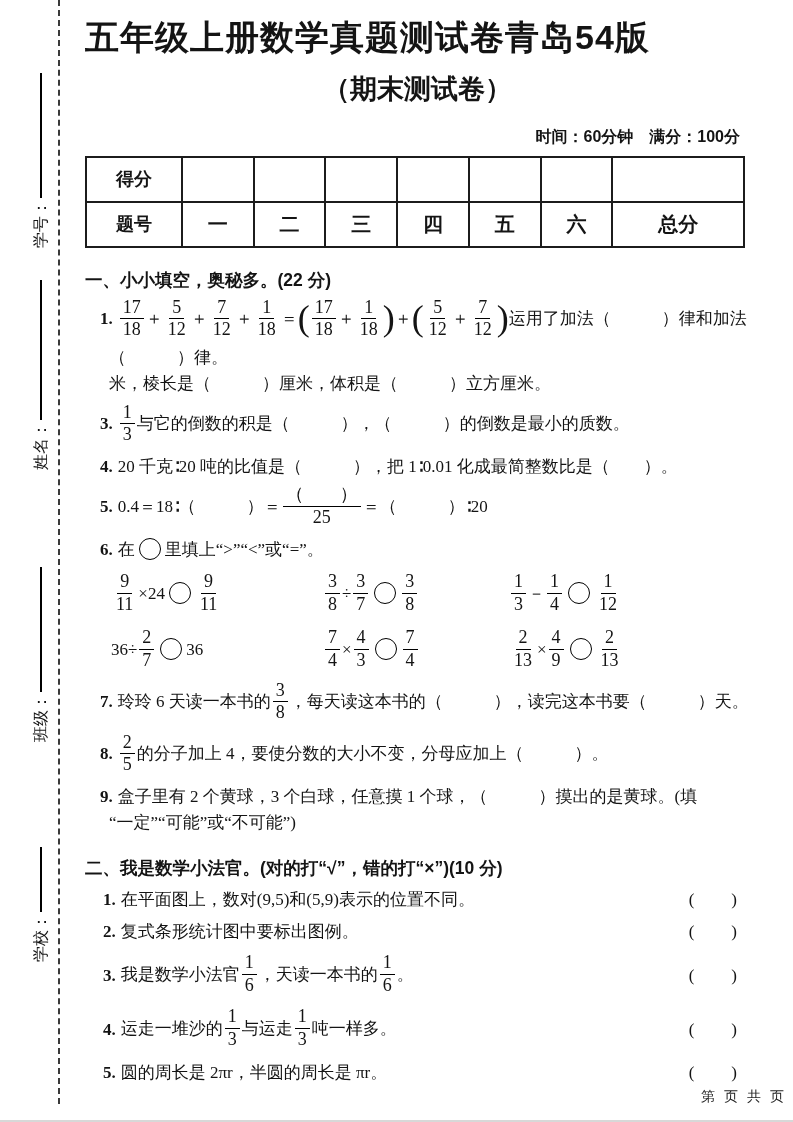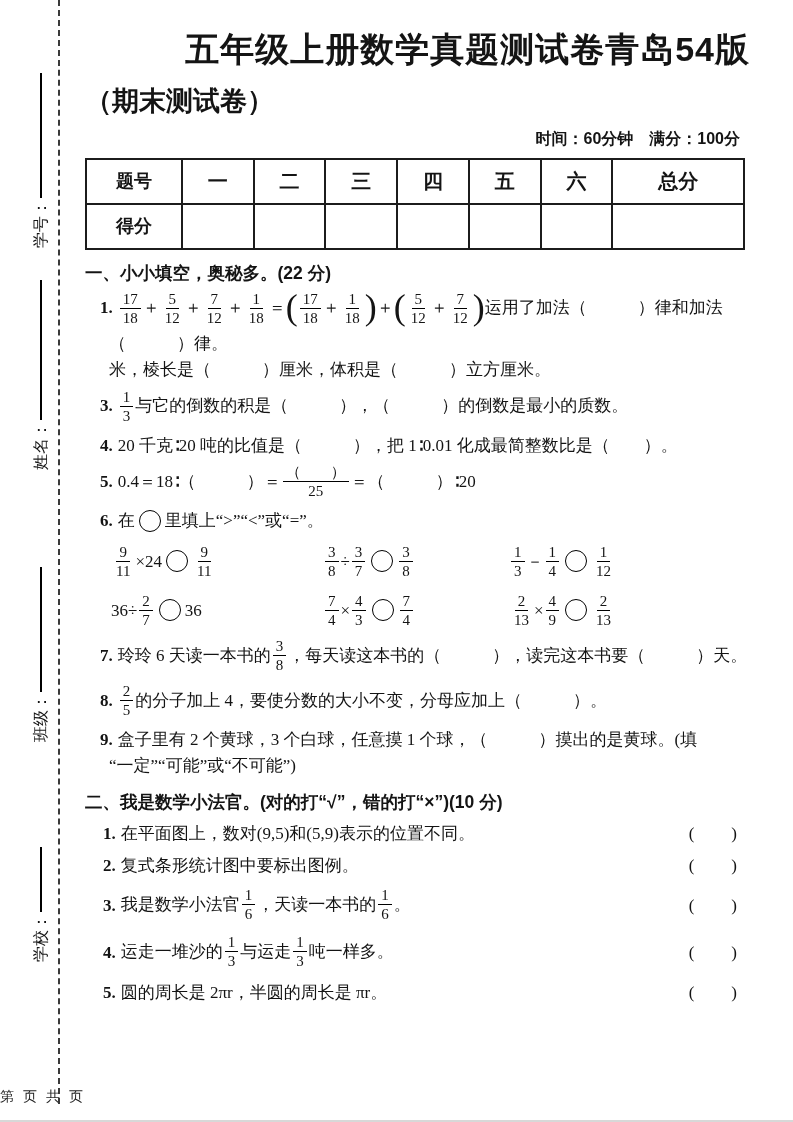--- a/index.html
+++ b/index.html
@@ -12,49 +12,49 @@
   .cutline{position:absolute;left:58px;top:0;height:1104px;width:0;border-left:2px dashed #3a3a3a;}
   .rail-item{
     position:absolute;left:30px;display:flex;align-items:center;height:22px;
     transform:rotate(-90deg);transform-origin:0 0;font-size:16px;white-space:nowrap;
   }
   .rail-label{flex:0 0 auto;}
   .rail-blank{flex:1 1 auto;height:2px;background:#000;margin-left:2px;}
   
   .content{position:absolute;left:85px;top:0;width:665px;}
   .title{font-family:"Liberation Sans","DejaVu Sans",sans-serif;font-weight:bold;font-size:34px;
-    text-align:right;margin-top:28px;letter-spacing:1px;line-height:1.25;}
+    text-align:left;margin-top:16px;letter-spacing:1px;line-height:1.25;}
   .subtitle{font-family:"Liberation Sans","DejaVu Sans",sans-serif;font-weight:bold;font-size:27px;
-    margin-top:12px;}
+    text-align:center;margin-top:12px;}
   .meta{font-family:"Liberation Sans","DejaVu Sans",sans-serif;font-weight:600;font-size:16px;
-    text-align:right;margin:10px 10px 8px 0;}
+    text-align:right;margin:20px 10px 8px 0;}
   table.score{border-collapse:collapse;width:660px;margin-top:2px;}
   table.score td{
     border:2px solid #1c1c1c;height:41px;text-align:center;
     font-family:"Liberation Sans","DejaVu Sans",sans-serif;font-weight:bold;font-size:20px;
   }
   table.score td.lab{font-size:18px;width:92px;}
   
   .sec-heading{font-family:"Liberation Sans","DejaVu Sans",sans-serif;font-weight:bold;
-    font-size:17.5px;margin-top:11px;}
+    font-size:17.5px;margin-top:20px;}
   .q{padding-left:15px;margin-top:5px;line-height:1.5;}
   .q-cont{padding-left:24px;margin-top:1px;line-height:1.5;}
   .qno{font-weight:bold;margin-right:5px;}
   .frac{display:inline-flex;flex-direction:column;align-items:center;vertical-align:middle;
-    margin:0 2px 3px;font-size:15px;line-height:1.2;}
+    margin:0 2px 3px;font-size:18px;line-height:1.2;}
   .fnum{border-bottom:1.4px solid #000;padding:0 3px;}
   .fden{padding:0 3px;}
   .circ{display:inline-block;width:20px;height:20px;border:1.7px solid #000;border-radius:50%;
     vertical-align:middle;margin:0 4px 3px;}
   .bigp{font-size:36px;font-weight:400;vertical-align:middle;line-height:.85;position:relative;top:-2px;}
   .cmp-grid{display:grid;grid-template-columns:212px 186px 1fr;padding-left:26px;row-gap:9px;margin-top:8px;}
   .tf{display:flex;align-items:center;padding-left:18px;margin-top:7px;line-height:1.5;}
   .tf-body{flex:1 1 auto;}
   .tf-bracket{flex:0 0 auto;margin-right:12px;letter-spacing:1px;}
-  .footer{position:absolute;left:0;bottom:14px;width:100%;text-align:left;font-size:14px;
+  .footer{position:absolute;left:0;bottom:14px;width:100%;text-align:right;font-size:14px;
     letter-spacing:9px;color:#222;}
 </style>
 </head>
 <body>
 
 <div class="page">
 
   <div class="cutline"></div>
 
   <div>
@@ -78,39 +78,39 @@
 
   <div class="content">
 
     <div class="title">五年级上册数学真题测试卷青岛54版</div>
     <div class="subtitle">（期末测试卷）</div>
     <div class="meta">时间：60分钟　满分：100分</div>
 
     <table class="score">
       <tbody>
           <tr>
+        <td class="lab">得分</td>
+        <td></td>
+        <td></td>
+        <td></td>
+        <td></td>
+        <td></td>
+        <td></td>
+        <td></td>
+      </tr>
+      <tr>
         <td class="lab">题号</td>
         <td>一</td>
         <td>二</td>
         <td>三</td>
         <td>四</td>
         <td>五</td>
         <td>六</td>
         <td>总分</td>
       </tr>
-      <tr>
-        <td class="lab">得分</td>
-        <td></td>
-        <td></td>
-        <td></td>
-        <td></td>
-        <td></td>
-        <td></td>
-        <td></td>
-      </tr>
     </tbody>
       </table>
 
     <div class="sec-heading">一、小小填空，奥秘多。(22 分)</div>
 
     <div class="q">
       <span class="qno">1.</span><span><span class="frac">
             <span class="fnum">17</span>
             <span class="fden">18</span>
           </span><span>＋</span><span class="frac">

